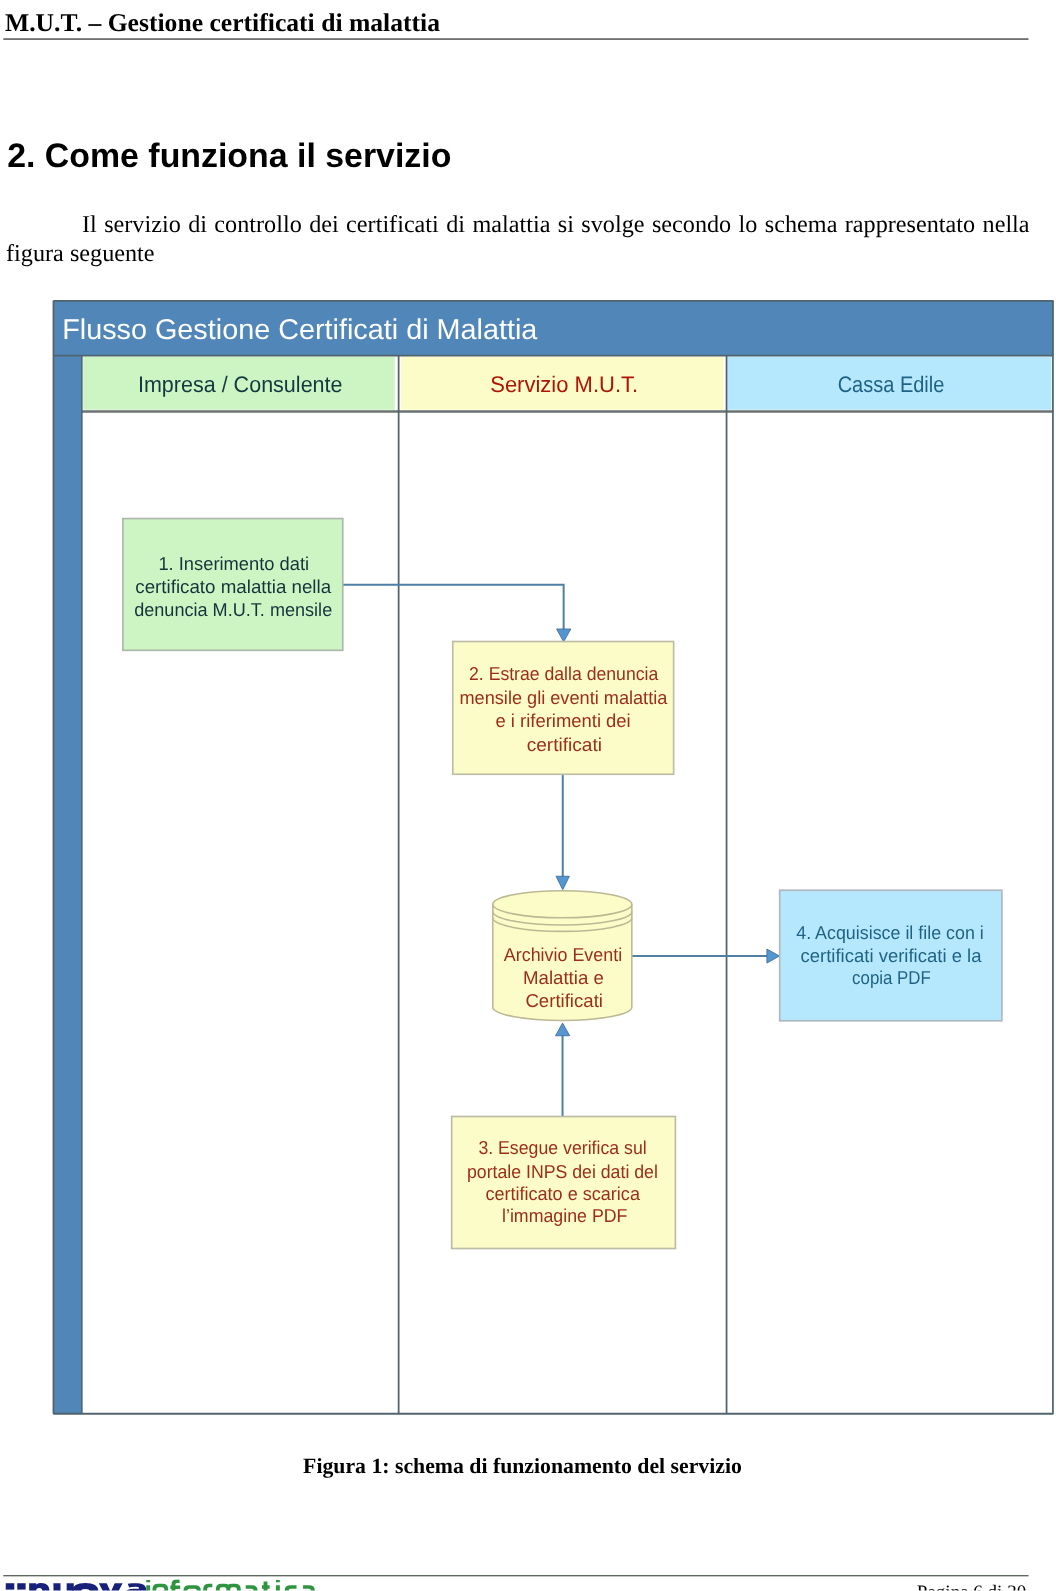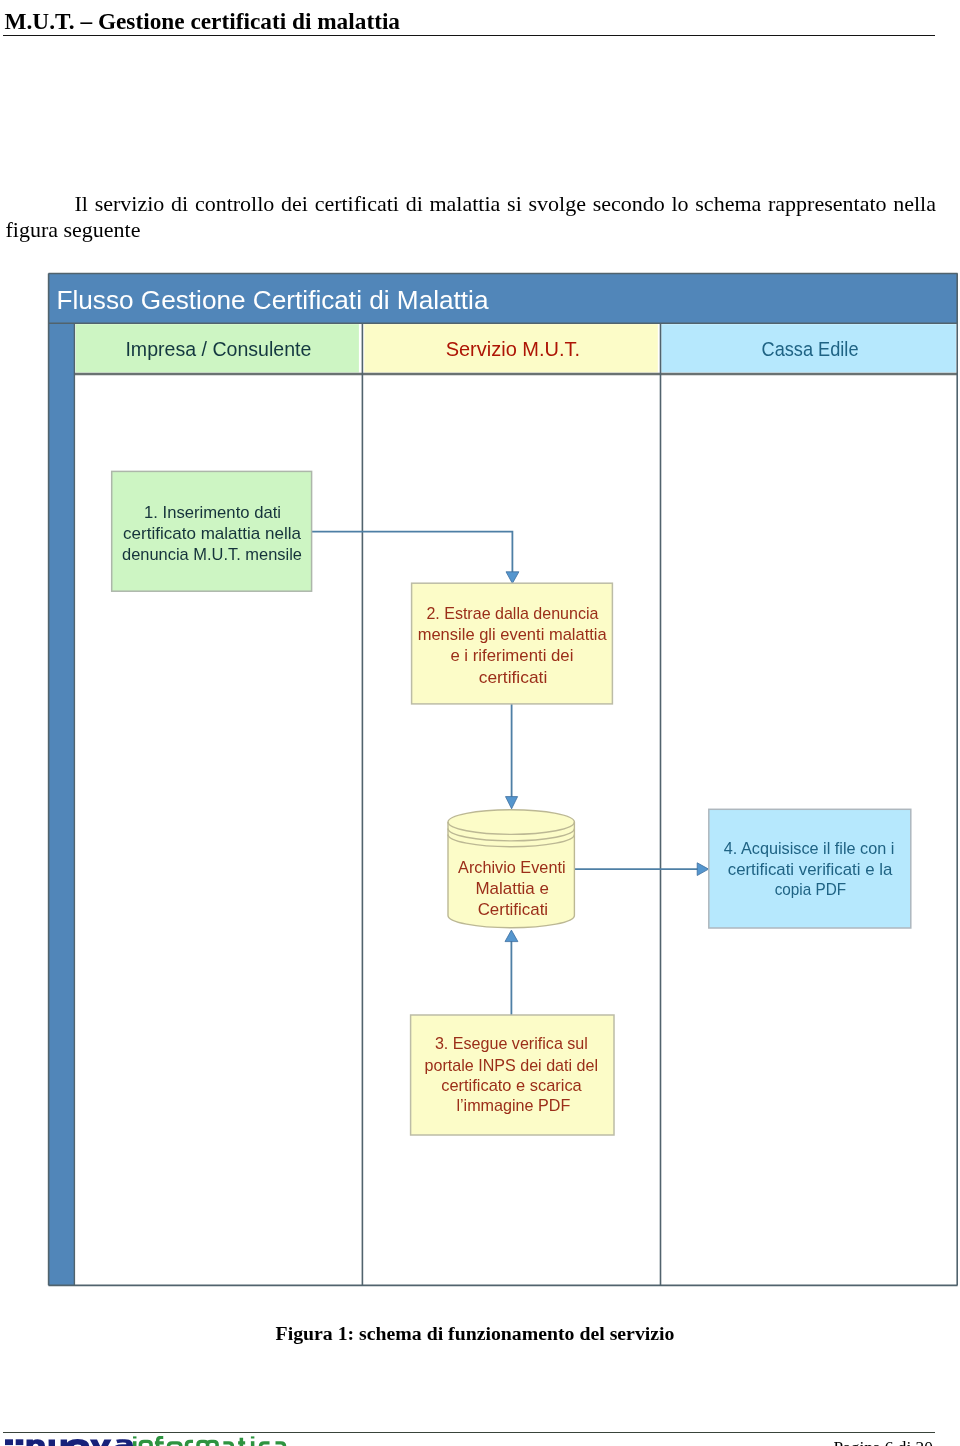--- a/index.html
+++ b/index.html
@@ -39,20 +39,21 @@
                line-height:22px;white-space:nowrap;}
 </style>
 </head>
 <body>
 
 <div class="page">
 
   <div id="doc-header">M.U.T. – Gestione certificati di malattia</div>
   <div id="header-rule"></div>
 
+  <h1 id="section-heading">2. Come funziona il servizio</h1>
 
   <p id="intro">Il servizio di controllo dei certificati di malattia si svolge secondo lo schema rappresentato nella figura seguente</p>
 
   <svg id="diagram" width="960" height="1446" viewBox="0 0 960 1446">
     <defs>
       <style>
         .lanetxt{font-family:"Liberation Sans",sans-serif;font-size:20.5px;}
         .nodetxt{font-family:"Liberation Sans",sans-serif;font-size:17px;}
         .ttl{font-family:"Liberation Sans",sans-serif;font-size:26px;fill:#ffffff;}
       </style>

